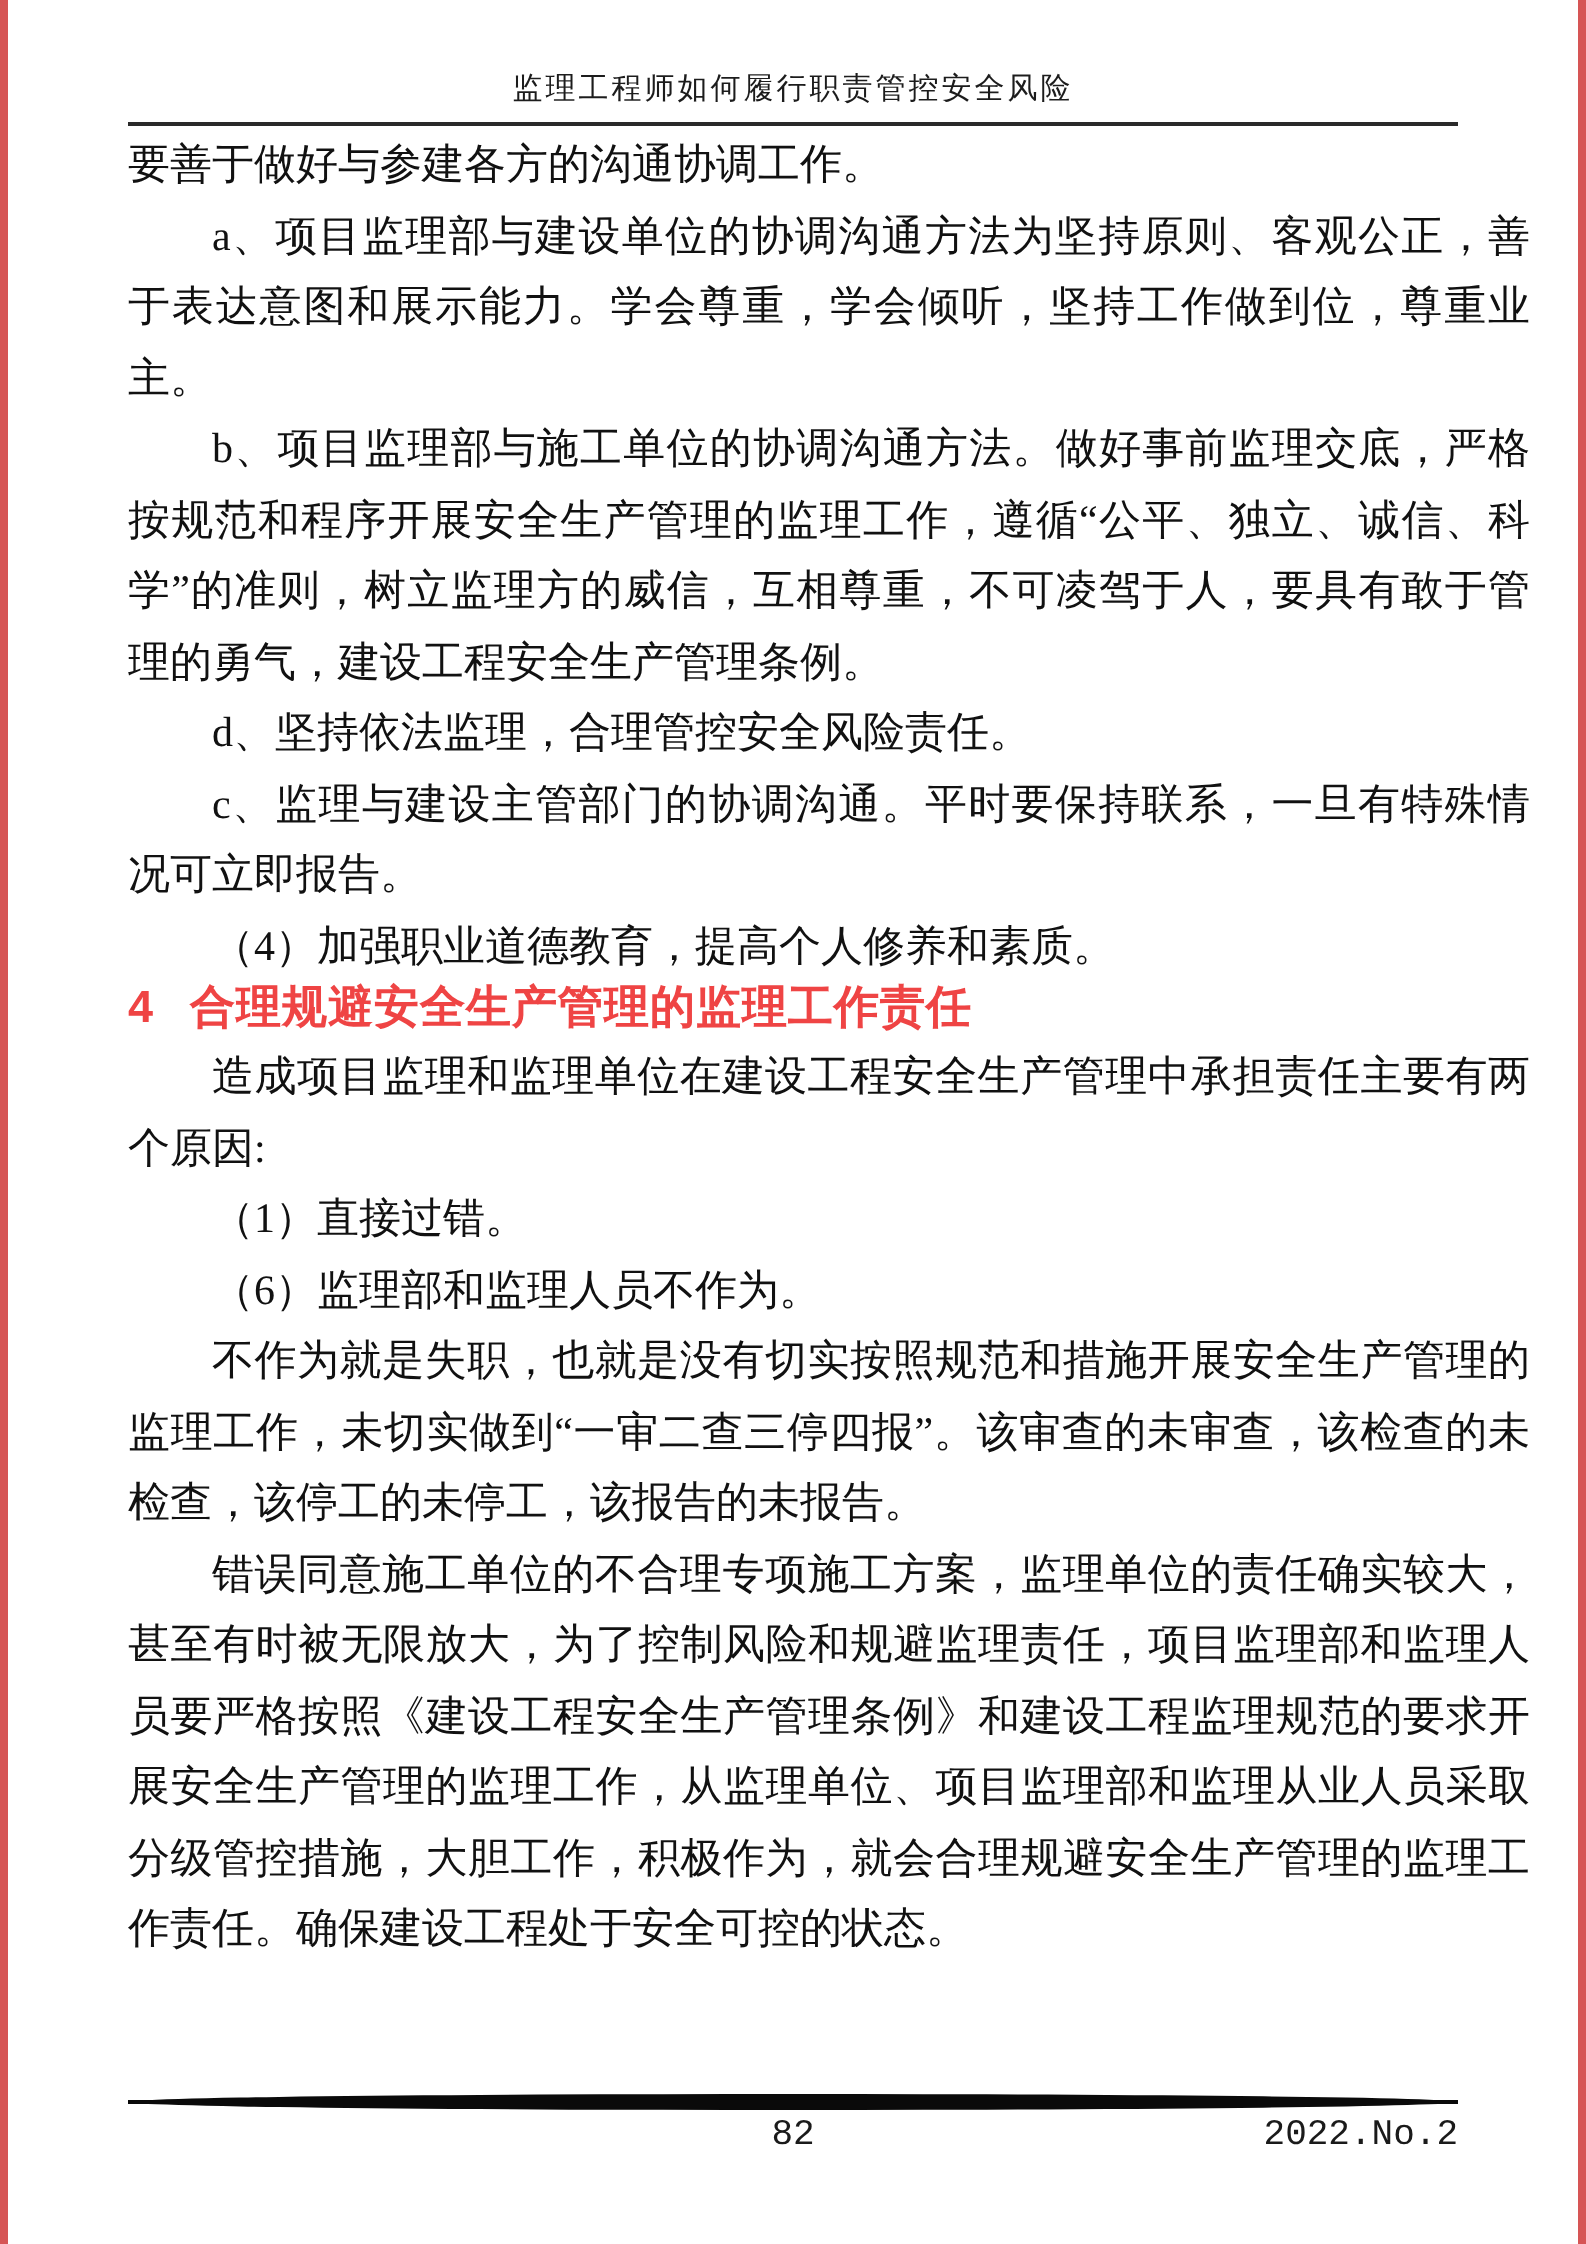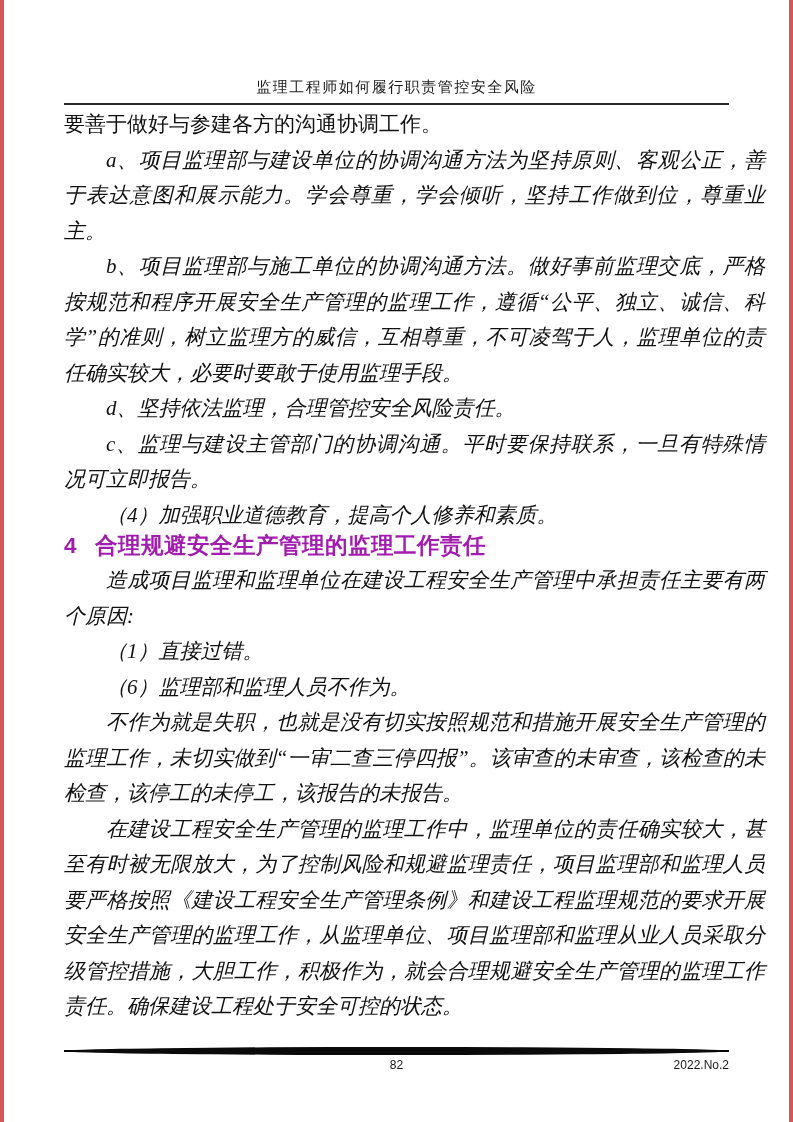--- a/index.html
+++ b/index.html
@@ -11,21 +11,21 @@
     overflow:hidden;
     font-family:"Liberation Serif","DejaVu Serif",serif;
     color:#111111;
   }
   .edge-strip{
     position:absolute;top:0;bottom:0;width:4px;
   }
   .edge-strip.left{left:0;}
   .edge-strip.right{right:0;}
   .page-header{
-    padding-top:76px;
+    padding-top:34px;
   }
   .header-title{
     text-align:center;
     font-size:15px;
     line-height:22px;
     letter-spacing:1.5px;
     color:#1c1c1c;
   }
   .header-rule{
     margin:5px 64px 0 64px;
@@ -35,52 +35,52 @@
   .article-body{
     margin:2px 28px 0 64px;
     font-size:21px;
     line-height:35.5px;
     text-align:justify;
   }
   .article-body p{
     margin:0;
     text-justify:inter-character;
   }
-  .article-body p.indent{text-indent:2em;font-style:italic;}
+  .article-body p.indent{text-indent:2em;}
   .section-heading{
     margin:-4px 0 0 0;
     font-family:"Liberation Sans","DejaVu Sans",sans-serif;
     font-weight:bold;
     font-size:22.5px;
     line-height:34px;
     letter-spacing:0.5px;
     text-align:left;
     text-indent:0;
-    color:#a21caf;
+    color:#ef4444;
   }
   .section-heading .h-num{margin-right:18px;}
   .page-footer{
     position:absolute;
     left:64px;right:64px;
     top:1047px;
   }
   .footer-rule-wrap{position:relative;height:8px;}
   .footer-rule-line{
     position:absolute;left:0;right:0;top:3px;height:2px;background:#0a0a0a;
   }
   .footer-rule-lens{
     position:absolute;left:0;right:0;top:0;height:8px;
     background:#0a0a0a;border-radius:50%;
   }
   .footer-row{
     position:relative;
     margin-top:3px;
     height:18px;
-    font-family:Liberation Sans, sans-serif;
-    font-size:12px;
+    font-family:Liberation Mono, monospace;
+    font-size:18px;
     color:#1a1a1a;
   }
   .page-num{
     position:absolute;left:0;right:0;text-align:center;
   }
   .issue{
     position:absolute;right:0;
   }
 </style>
 </head>
@@ -92,30 +92,30 @@
   <div class="edge-strip right" style="background: rgb(214, 85, 85);"></div>
 
   <header class="page-header">
     <div class="header-title">监理工程师如何履行职责管控安全风险</div>
     <div class="header-rule"></div>
   </header>
 
   <main class="article-body" id="article-body">
       <p class="">要善于做好与参建各方的沟通协调工作。</p>
       <p class="indent">a、项目监理部与建设单位的协调沟通方法为坚持原则、客观公正，善于表达意图和展示能力。学会尊重，学会倾听，坚持工作做到位，尊重业主。</p>
-      <p class="indent">b、项目监理部与施工单位的协调沟通方法。做好事前监理交底，严格按规范和程序开展安全生产管理的监理工作，遵循“公平、独立、诚信、科学”的准则，树立监理方的威信，互相尊重，不可凌驾于人，监理单位的责任确实较大，必要时要敢于使用监理手段。</p>
+      <p class="indent">b、项目监理部与施工单位的协调沟通方法。做好事前监理交底，严格按规范和程序开展安全生产管理的监理工作，遵循“公平、独立、诚信、科学”的准则，树立监理方的威信，互相尊重，不可凌驾于人，要具有敢于管理的勇气，建设工程安全生产管理条例。</p>
       <p class="indent">d、坚持依法监理，合理管控安全风险责任。</p>
       <p class="indent">c、监理与建设主管部门的协调沟通。平时要保持联系，一旦有特殊情况可立即报告。</p>
       <p class="indent">（4）加强职业道德教育，提高个人修养和素质。</p>
       <h2 class="section-heading"><span class="h-num">4</span><span>合理规避安全生产管理的监理工作责任</span></h2>
       <p class="indent">造成项目监理和监理单位在建设工程安全生产管理中承担责任主要有两个原因:</p>
       <p class="indent">（1）直接过错。</p>
       <p class="indent">（6）监理部和监理人员不作为。</p>
       <p class="indent">不作为就是失职，也就是没有切实按照规范和措施开展安全生产管理的监理工作，未切实做到“一审二查三停四报”。该审查的未审查，该检查的未检查，该停工的未停工，该报告的未报告。</p>
-      <p class="indent">在建设工程安全生产管理的监理工作中，监理单位的责任确实较大，甚至有时被无限放大，为了控制风险和规避监理责任，项目监理部和监理人员要严格按照《建设工程安全生产管理条例》和建设工程监理规范的要求开展安全生产管理的监理工作，从监理单位、项目监理部和监理从业人员采取分级管控措施，大胆工作，积极作为，就会合理规避安全生产管理的监理工作责任。确保建设工程处于安全可控的状态。</p>
+      <p class="indent">错误同意施工单位的不合理专项施工方案，监理单位的责任确实较大，甚至有时被无限放大，为了控制风险和规避监理责任，项目监理部和监理人员要严格按照《建设工程安全生产管理条例》和建设工程监理规范的要求开展安全生产管理的监理工作，从监理单位、项目监理部和监理从业人员采取分级管控措施，大胆工作，积极作为，就会合理规避安全生产管理的监理工作责任。确保建设工程处于安全可控的状态。</p>
     </main>
 
   <footer class="page-footer">
     <div class="footer-rule-wrap">
       <div class="footer-rule-line"></div>
       <div class="footer-rule-lens"></div>
     </div>
     <div class="footer-row">
       <span class="page-num">82</span>
       <span class="issue">2022.No.2</span>

